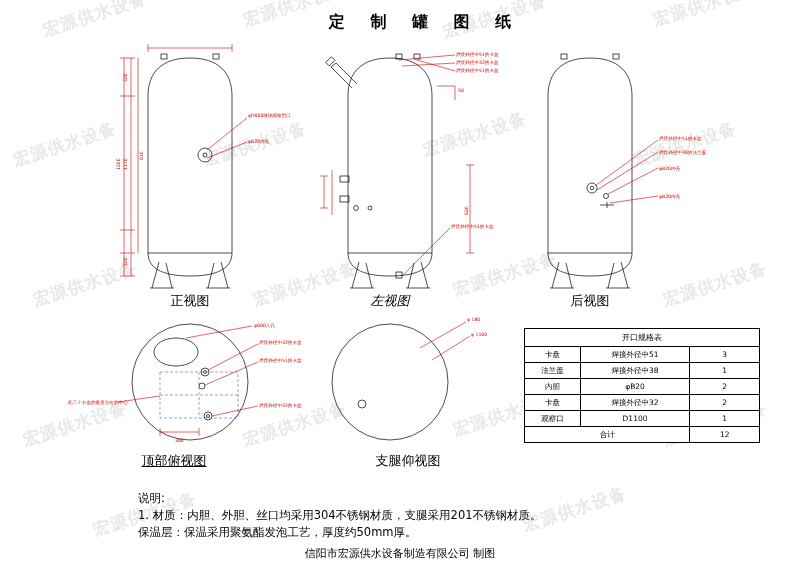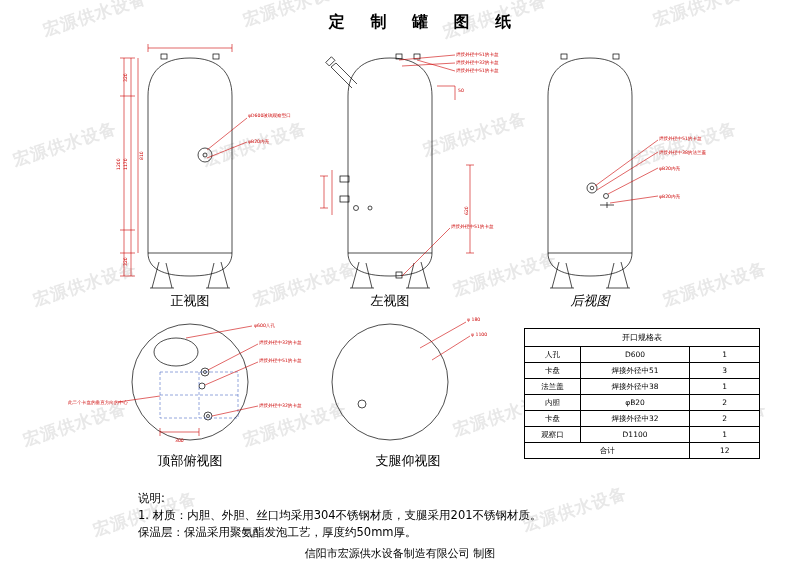--- a/index.html
+++ b/index.html
@@ -248,41 +248,36 @@
     <path class="red" d="M420,348 L466,322"></path>
     <path class="red" d="M432,360 L470,336"></path>
     <text class="lbl" x="467" y="321">φ 180</text>
     <text class="lbl" x="471" y="336">φ 1100</text>
   </g>
 
 </svg>
 </div>
 
 <div class="view-label" style="left:130px;top:292px;">正视图</div>
-<div class="view-label" style="left:330px;top:292px;">左视图</div>
-<div class="view-label" style="left:530px;top:292px;font-style:italic;">后视图</div>
-<div class="view-label" style="left:130px;top:452px;">顶部俯视图</div>
+<div class="view-label" style="left:330px;top:292px;font-style:italic;">左视图</div>
+<div class="view-label" style="left:530px;top:292px;">后视图</div>
+<div class="view-label" style="left:114px;top:452px;text-decoration:underline;">顶部俯视图</div>
 <div class="view-label" style="left:348px;top:452px;">支腿仰视图</div>
 
 <table class="opentable">
   <colgroup>
       <col class="c1">
       <col class="c2">
       <col class="c3">
     </colgroup>
   <tbody>
       <tr>
         <td class="cap" colspan="3">开口规格表</td>
       </tr>
   <tr>
-    <td>人孔</td>
-    <td>D600</td>
-    <td>1</td>
-  </tr>
-  <tr>
     <td>卡盘</td>
     <td>焊接外径中51</td>
     <td>3</td>
   </tr>
   <tr>
     <td>法兰盖</td>
     <td>焊接外径中38</td>
     <td>1</td>
   </tr>
   <tr>

